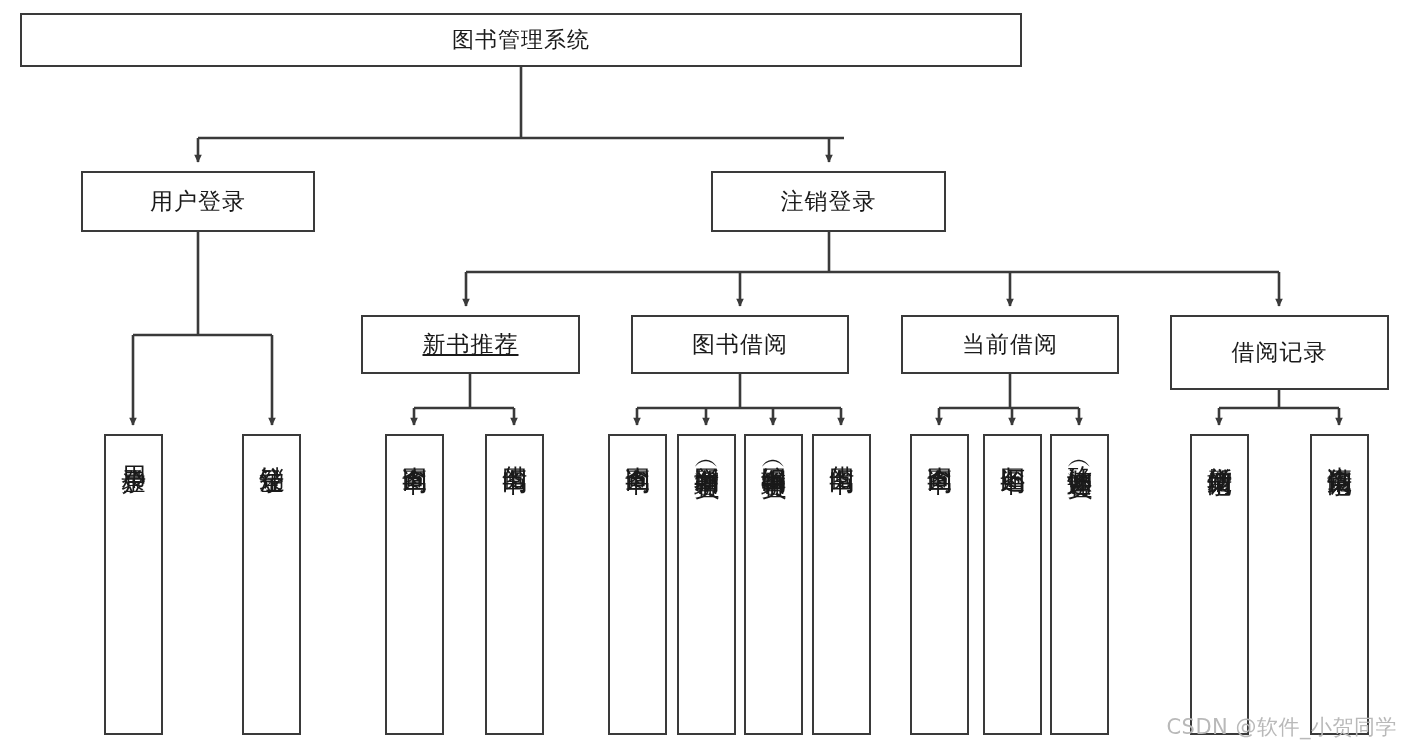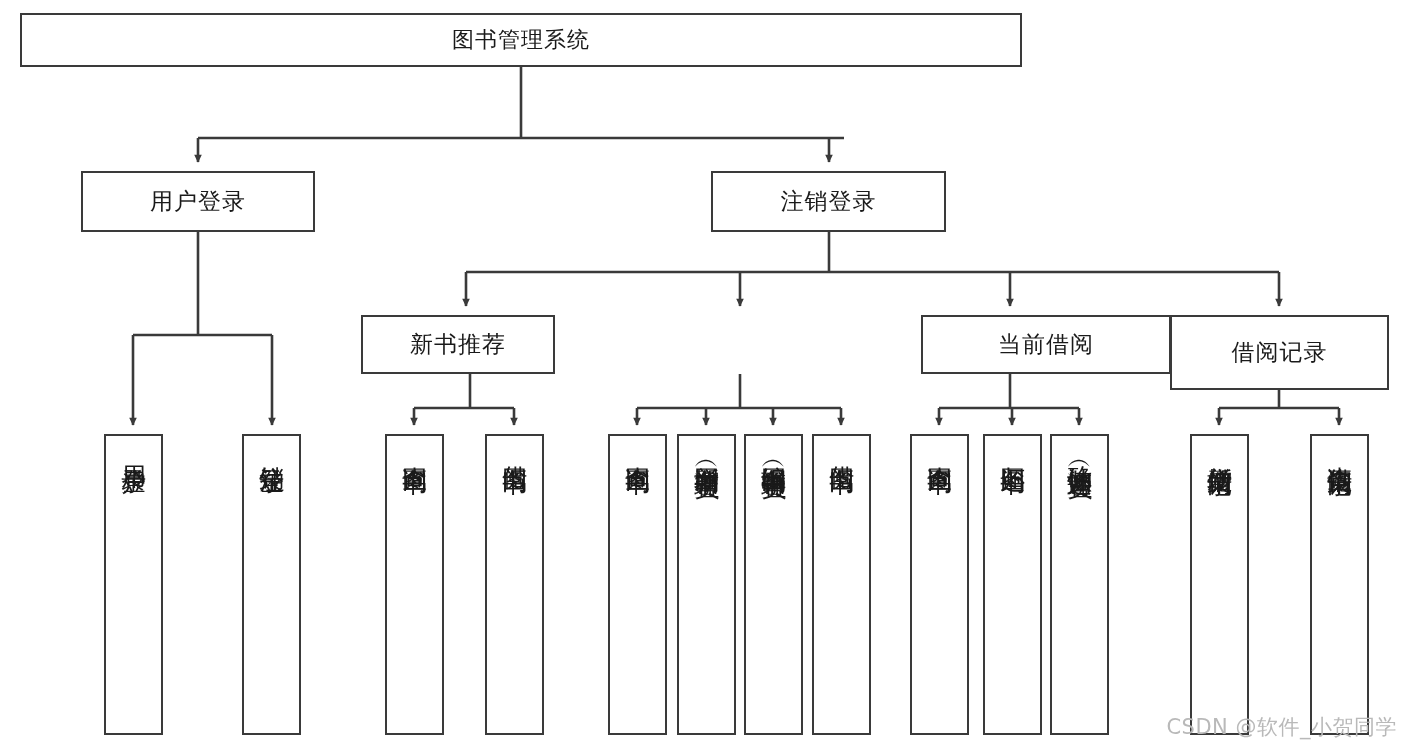--- a/index.html
+++ b/index.html
@@ -133,22 +133,23 @@
       <path d="M1219,408 L1219,425" marker-end="url(#arrowhead)"></path>
       <path d="M1339,408 L1339,425" marker-end="url(#arrowhead)"></path>
     </g>
   </svg>
 
   <div class="node horizontal root" style="left:20px; top:13px; width:1002px; height:54px;">图书管理系统</div>
 
   <div class="node horizontal" style="left:81px; top:171px; width:234px; height:61px;">用户登录</div>
   <div class="node horizontal" style="left:711px; top:171px; width:235px; height:61px;">注销登录</div>
 
-  <div class="node horizontal" style="left:361px; top:315px; width:194px; height:59px;">新书推荐</div>
-  <div class="node horizontal" style="left:901px; top:315px; width:250px; height:59px;margin-left:20px;">当前借阅</div>
+  <div class="node horizontal" style="left:361px; top:315px; width:219px; height:59px;text-decoration:underline;">新书推荐</div>
+  <div class="node horizontal" style="left:631px; top:315px; width:218px; height:59px;">图书借阅</div>
+  <div class="node horizontal" style="left:901px; top:315px; width:218px; height:59px;">当前借阅</div>
   <div class="node horizontal" style="left:1170px; top:315px; width:219px; height:75px;">借阅记录</div>
 
   <div class="node vertical" style="left:104px; top:434px; width:59px; height:301px;">
     <span class="vlabel">用户登录</span>
   </div>
   <div class="node vertical" style="left:242px; top:434px; width:59px; height:301px;">
     <span class="vlabel">注销登录</span>
   </div>
   <div class="node vertical" style="left:385px; top:434px; width:59px; height:301px;">
     <span class="vlabel">查询图书</span>

